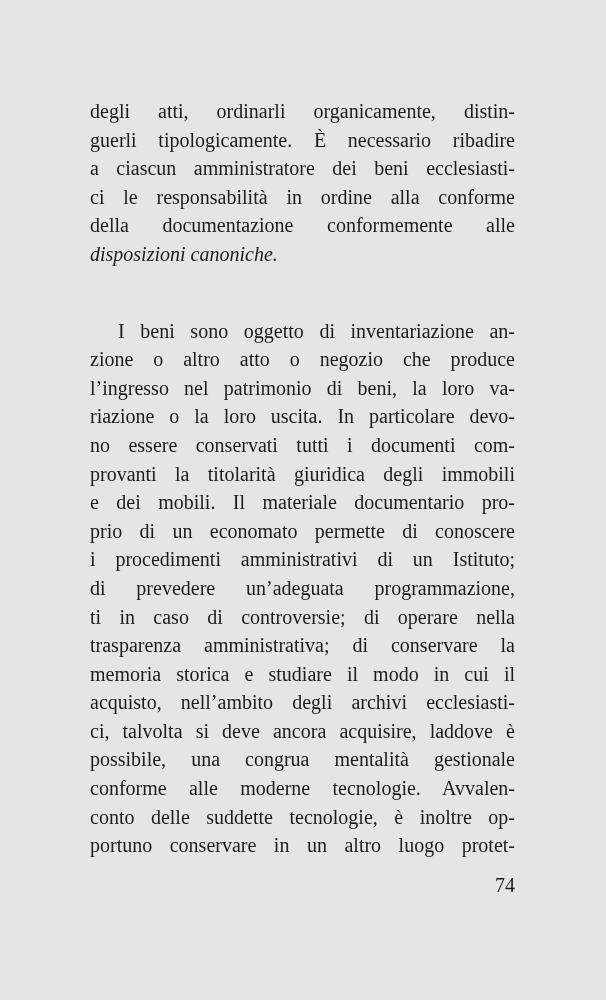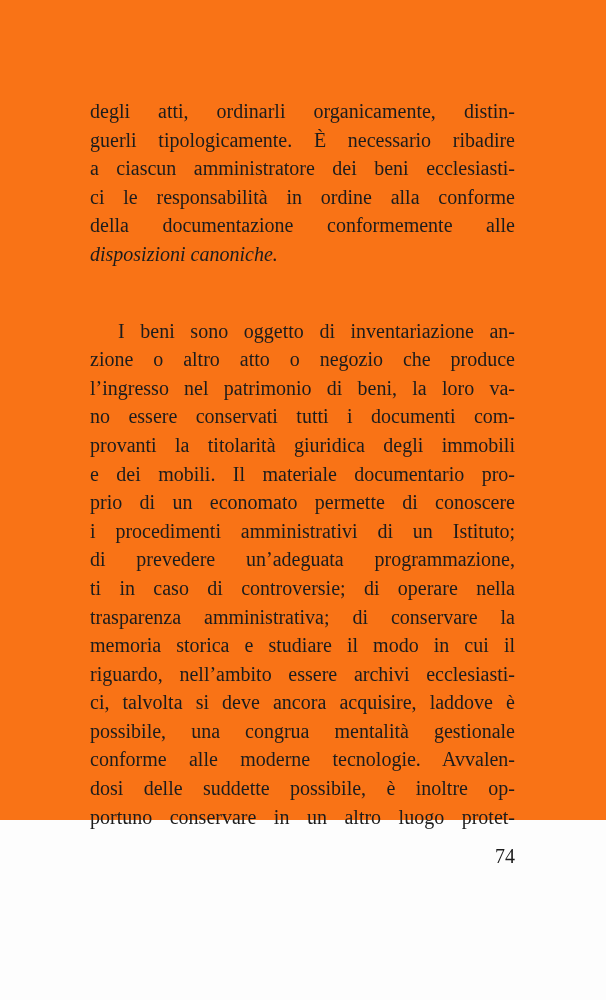--- a/index.html
+++ b/index.html
@@ -7,23 +7,23 @@
     width: 606px;
     height: 1000px;
     background: #fdfdfd;
     color: #1c1c1c;
     font-family: "Liberation Serif", "DejaVu Serif", serif;
     overflow: hidden;
   }
   .page {
     box-sizing: border-box;
     width: 606px;
-    height: 820px;
+    height: 1000px;
     padding: 97px 91px 0 90px;
-    background: #f97316;
+    background: #e5e5e5;
   }
   .textblock { width: 425px; }
   .paragraph { margin: 0; padding: 0; }
   .line {
     font-size: 20px;
     line-height: 28.6px;
     text-align: justify;
     text-align-last: justify;
     word-spacing: -1.5px;
     hyphens: none;
@@ -54,33 +54,34 @@
       <div class="line">a ciascun amministratore dei beni ecclesiasti-</div>
       <div class="line">ci le responsabilità in ordine alla conforme</div>
       <div class="line">della documentazione conformemente alle</div>
       <div class="line para-end">disposizioni canoniche.</div>
     </div>
 
     <div class="paragraph">
       <div class="line indent">I beni sono oggetto di inventariazione an-</div>
       <div class="line">zione o altro atto o negozio che produce</div>
       <div class="line">l’ingresso nel patrimonio di beni, la loro va-</div>
+      <div class="line">riazione o la loro uscita. In particolare devo-</div>
       <div class="line">no essere conservati tutti i documenti com-</div>
       <div class="line">provanti la titolarità giuridica degli immobili</div>
       <div class="line">e dei mobili. Il materiale documentario pro-</div>
       <div class="line">prio di un economato permette di conoscere</div>
       <div class="line">i procedimenti amministrativi di un Istituto;</div>
       <div class="line">di prevedere un’adeguata programmazione,</div>
       <div class="line">ti in caso di controversie; di operare nella</div>
       <div class="line">trasparenza amministrativa; di conservare la</div>
       <div class="line">memoria storica e studiare il modo in cui il</div>
-      <div class="line">riguardo, nell’ambito essere archivi ecclesiasti-</div>
+      <div class="line">acquisto, nell’ambito degli archivi ecclesiasti-</div>
       <div class="line">ci, talvolta si deve ancora acquisire, laddove è</div>
       <div class="line">possibile, una congrua mentalità gestionale</div>
       <div class="line">conforme alle moderne tecnologie. Avvalen-</div>
-      <div class="line">dosi delle suddette possibile, è inoltre op-</div>
+      <div class="line">conto delle suddette tecnologie, è inoltre op-</div>
       <div class="line">portuno conservare in un altro luogo protet-</div>
     </div>
 
   </div>
 
   <div class="folio">74</div>
 </div>
 
 </body></html>

